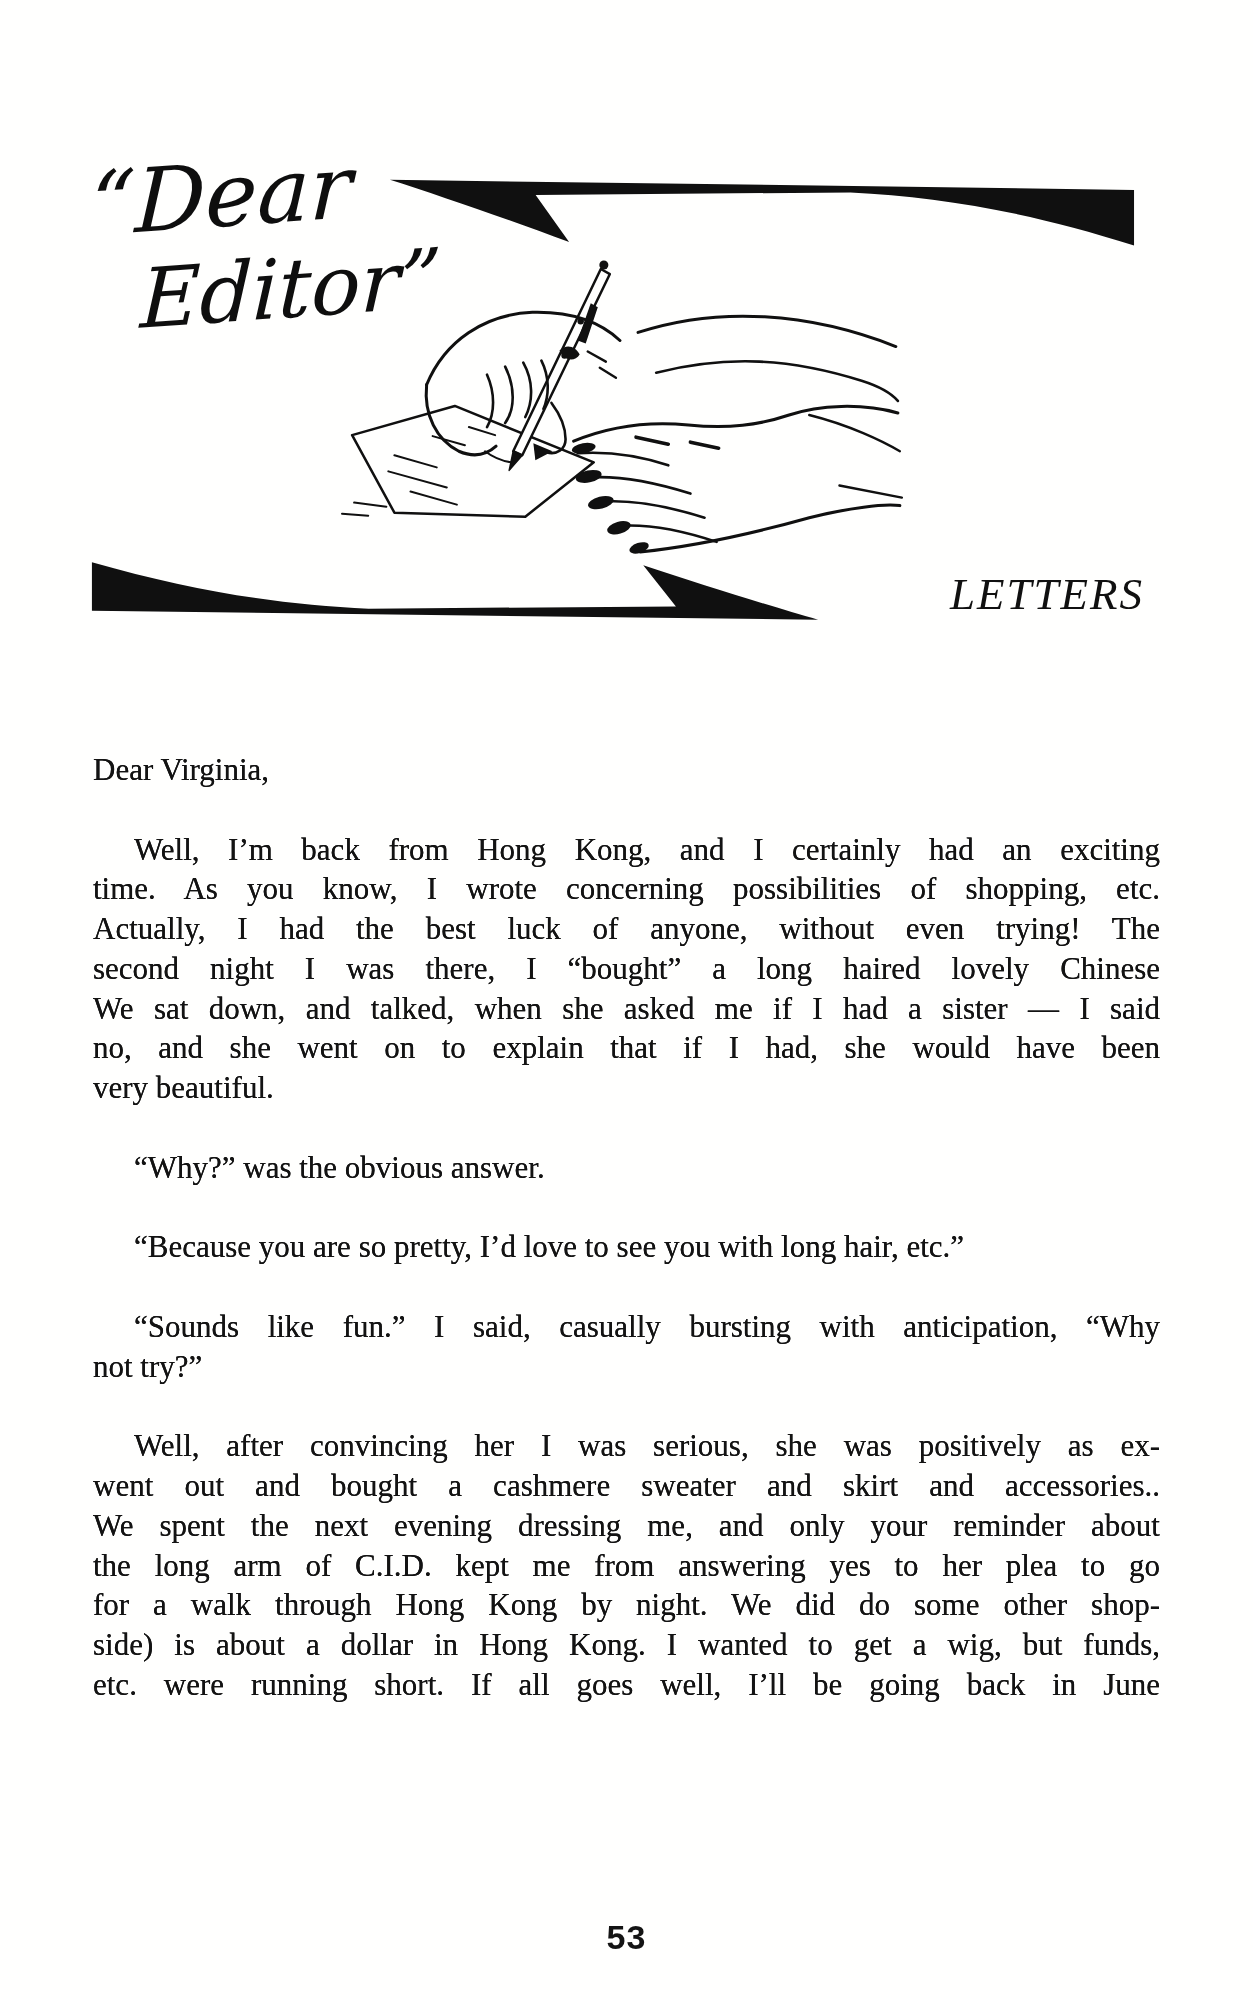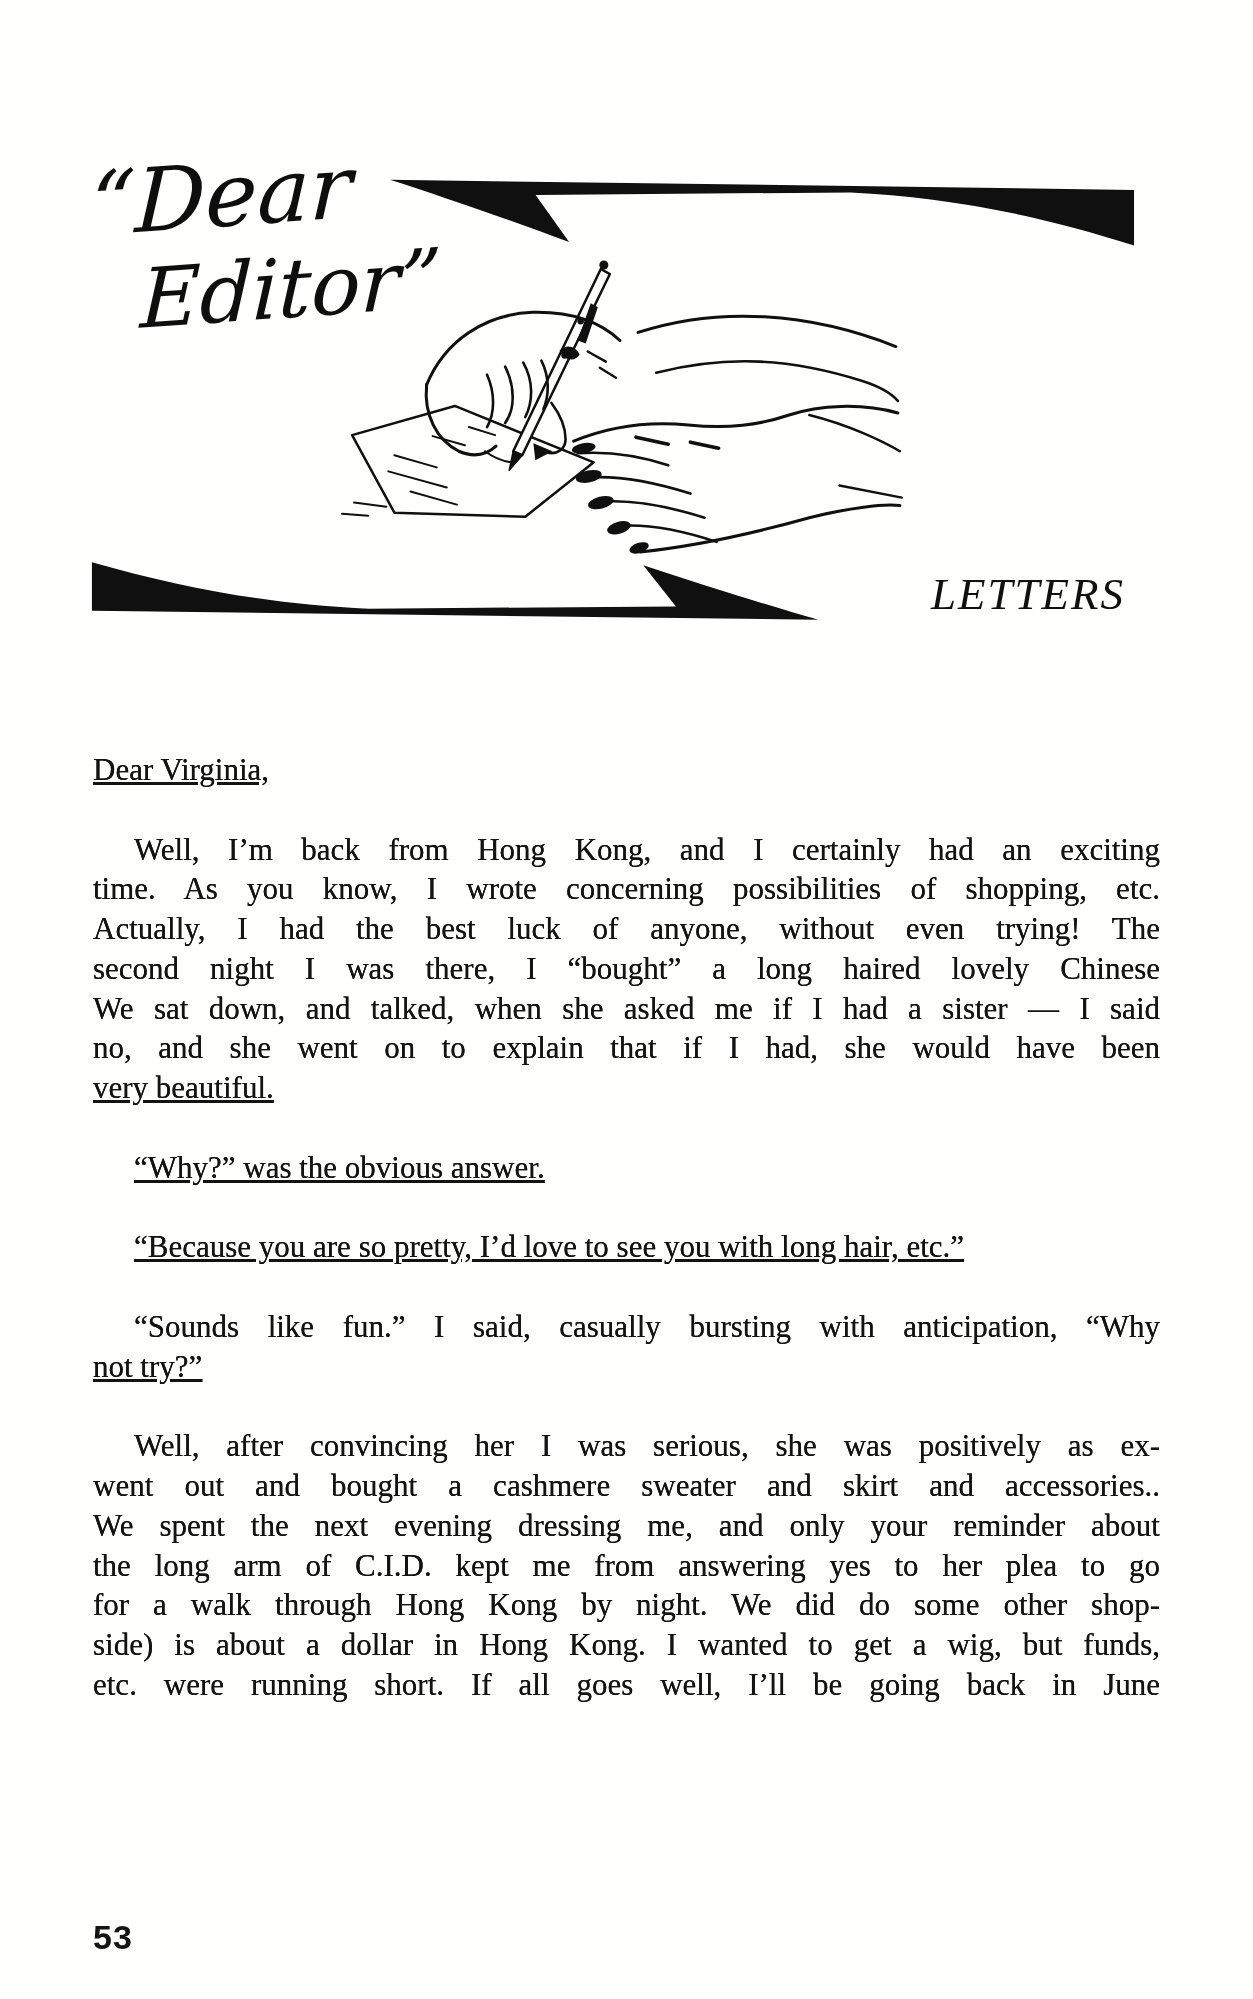--- a/index.html
+++ b/index.html
@@ -16,38 +16,38 @@
   }
   .script-1 { left:90px;  top:152px; font-size:88px; }
   .script-2 { left:140px; top:248px; font-size:82px; }
   .swoosh { position:absolute; }
   .swoosh svg { display:block; width:100%; height:100%; }
   .swoosh-top    { left:388px; top:168px; width:748px; height:80px; }
   .swoosh-bottom { left:90px;  top:560px; width:730px; height:70px; }
   .illustration  { position:absolute; left:336px; top:252px; width:584px; height:326px; }
   .illustration svg { display:block; width:100%; height:100%; }
   .letters-label {
-    position:absolute; left:912px; top:572px; width:232px; text-align:center;
+    position:absolute; left:912px; top:572px; width:232px; text-align:right;
     font-family:"Liberation Serif", serif; font-style:italic;
     font-size:45px; letter-spacing:2px; color:#101010; line-height:1;
   }
   
   .letter-body {
     position:absolute; left:93px; top:750px; width:1067px;
     font-size:31px; line-height:39.7px; color:#131313;
     text-shadow:0 0 0.4px currentColor;
   }
   .para { margin:0 0 40px 0; }
   .ln { text-align:justify; text-align-last:justify; }
-  .ln.plain { text-align-last:left;text-decoration:underline; }
+  .ln.plain { text-align-last:left; }
   .ind { text-indent:41px; }
   .closing-italic { font-style:italic; }
   
   .page-number {
-    position:absolute; left:93px; top:1918px; width:1067px; text-align:left;
+    position:absolute; left:93px; top:1918px; width:1067px; text-align:center;
     font-family:"Liberation Sans", sans-serif; font-weight:bold;
     font-size:34px; color:#141414; letter-spacing:1px;
   }
 </style>
 </head>
 <body>
 
 <div class="page">
 
   <div class="script-line script-1">“Dear</div>

